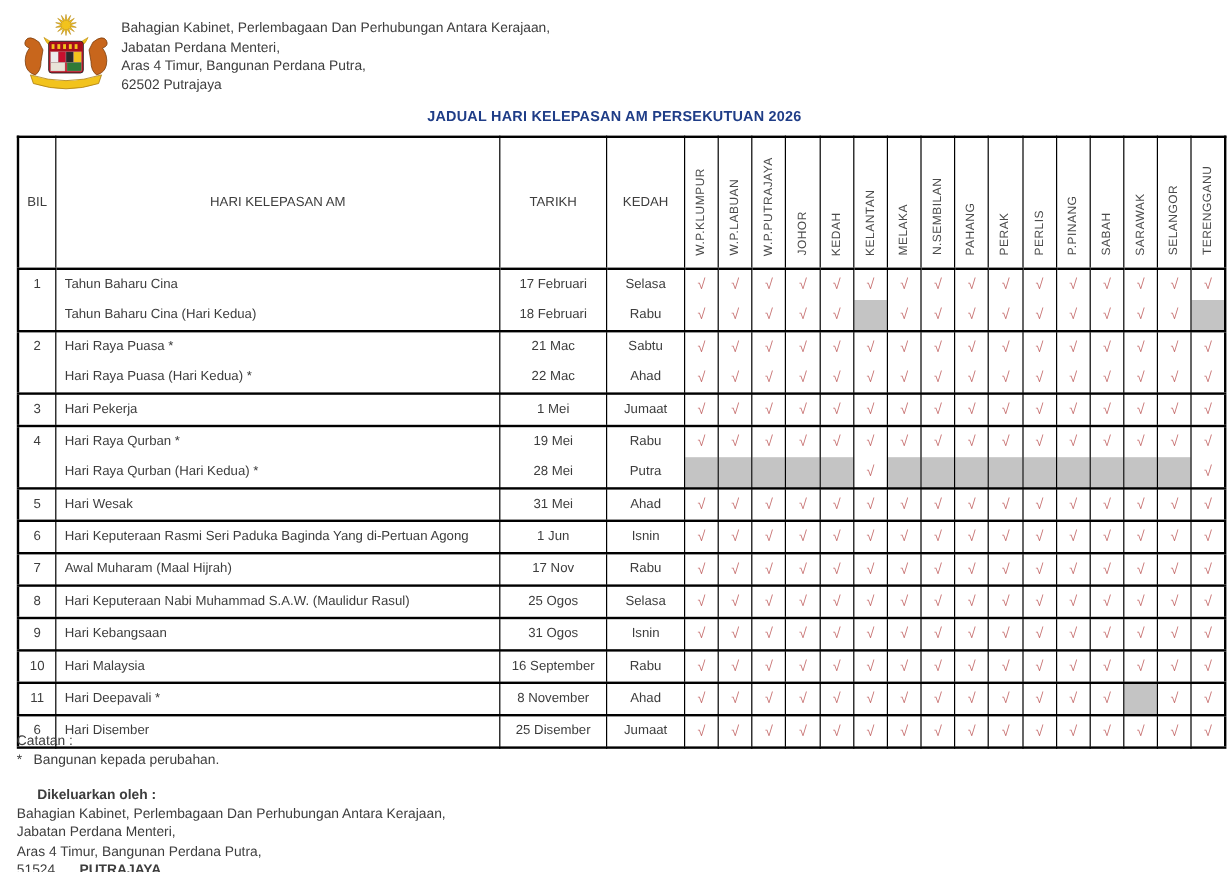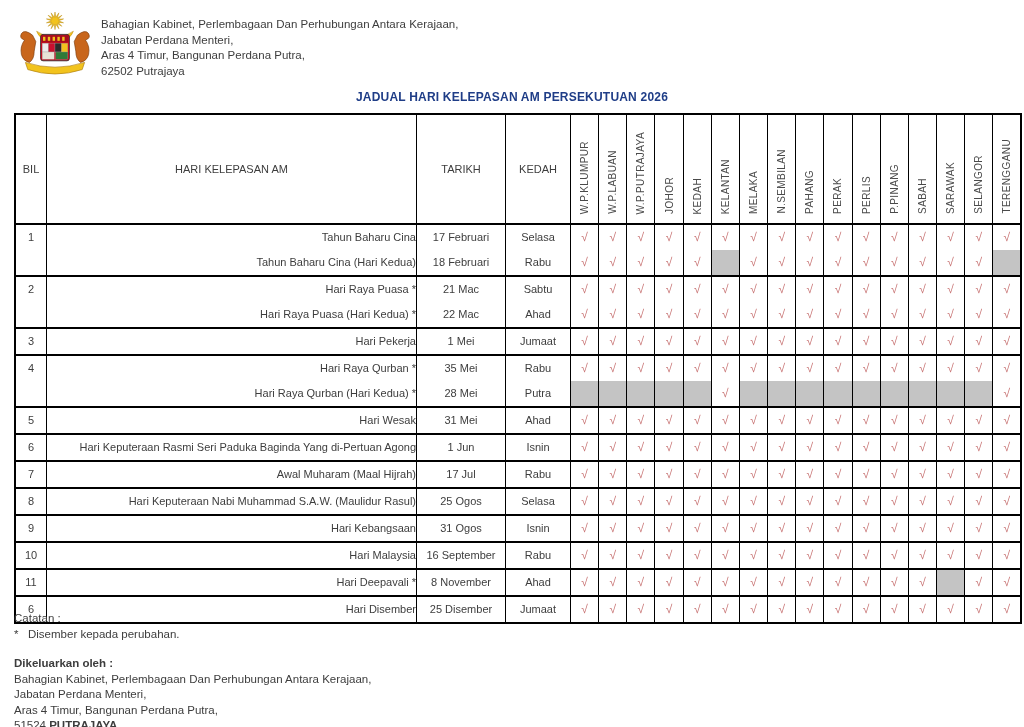--- a/index.html
+++ b/index.html
@@ -42,29 +42,29 @@
     display: inline-block;
     writing-mode: vertical-rl;
     transform: rotate(180deg);
     font-size: 10px; letter-spacing: 0.4px; color: #4a4a4a;
     white-space: nowrap;
   }
   .holidays tbody tr { border-bottom: 2px solid #000; }
   .holidays tbody td { vertical-align: top; }
   .sub { height: 25px; line-height: 25px; overflow: hidden; }
   td.t-bil  { text-align: center; }
-  td.t-name .sub { padding-left: 7px; text-align: right; white-space: nowrap; }
+  td.t-name .sub { padding-left: 7px; text-align: left; white-space: nowrap; }
   td.t-date .sub, td.t-day .sub { text-align: center; }
   td.t-mark .sub { text-align: center; font-size: 12px; color: #c97676; }
   td.t-mark .sub.gray { background: #c4c4c4; }
 
   
   .footer { position: absolute; left: 14px; top: 611px; font-size: 11.5px; line-height: 15.5px; color: #3d3d3d; }
   .footer .gap { height: 14px; }
-  .footer .bold { font-weight: bold; }
+  .footer .bold { font-weight: bold; margin-left: 17px; }
   .footer .star { display: inline-block; width: 14px; }
 </style>
 </head>
 <body>
 
 <div class="page">
 
   <svg class="logo" viewBox="0 0 100 90" xmlns="http://www.w3.org/2000/svg">
 
     <polygon points="50,5 51,11.6 54.8,6.1 52.8,12.5 58.6,9.1 54.1,14.1 60.7,13.6 54.5,16 60.7,18.5 54.1,18 58.6,22.9 52.8,19.5 54.8,25.9 51,20.4 50,27 49,20.4 45.2,25.9 47.2,19.5 41.4,22.9 45.9,18 39.3,18.5 45.5,16 39.3,13.6 45.9,14.1 41.4,9.1 47.2,12.5 45.2,6.1 49,11.6" fill="#f2c31d" stroke="#b8860b" stroke-width="0.6"></polygon>
@@ -353,21 +353,21 @@
         </tr>
         <tr class="group">
           <td class="t-bil">
             <div class="sub">4</div>
           </td>
           <td class="t-name">
             <div class="sub">Hari Raya Qurban *</div>
             <div class="sub">Hari Raya Qurban (Hari Kedua) *</div>
           </td>
           <td class="t-date">
-            <div class="sub">35 Mei</div>
+            <div class="sub">19 Mei</div>
             <div class="sub">28 Mei</div>
           </td>
           <td class="t-day">
             <div class="sub">Rabu</div>
             <div class="sub">Putra</div>
           </td>
           <td class="t-mark">
             <div class="sub">√</div>
             <div class="sub gray"></div>
           </td>
@@ -557,21 +557,21 @@
           </td>
         </tr>
         <tr class="group">
           <td class="t-bil">
             <div class="sub">7</div>
           </td>
           <td class="t-name">
             <div class="sub">Awal Muharam (Maal Hijrah)</div>
           </td>
           <td class="t-date">
-            <div class="sub">17 Jul</div>
+            <div class="sub">17 Nov</div>
           </td>
           <td class="t-day">
             <div class="sub">Rabu</div>
           </td>
           <td class="t-mark">
             <div class="sub">√</div>
           </td>
           <td class="t-mark">
             <div class="sub">√</div>
           </td>
@@ -927,21 +927,21 @@
           <td class="t-mark">
             <div class="sub">√</div>
           </td>
         </tr>
       </tbody>
   </table>
 
   <div class="footer">
     <div>Catatan :</div>
     <div>
-      <span class="star">*</span><span>Disember kepada perubahan.</span>
+      <span class="star">*</span><span>Bangunan kepada perubahan.</span>
     </div>
     <div class="gap"></div>
     <div class="bold">Dikeluarkan oleh :</div>
     <div>Bahagian Kabinet, Perlembagaan Dan Perhubungan Antara Kerajaan,</div>
     <div>Jabatan Perdana Menteri,</div>
     <div>Aras 4 Timur, Bangunan Perdana Putra,</div>
     <div>
       <span>51524</span>
       <span class="bold">PUTRAJAYA</span>
     </div>

